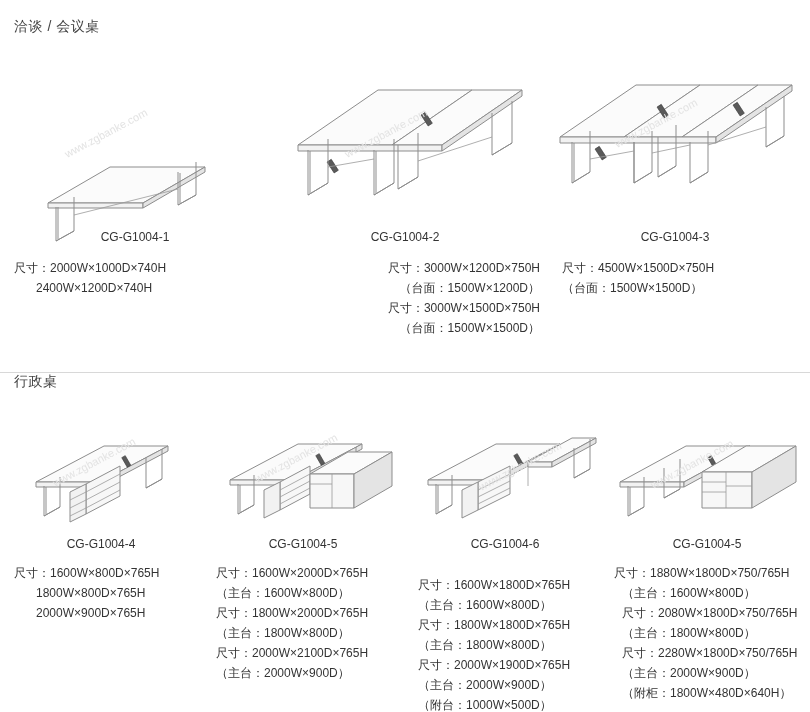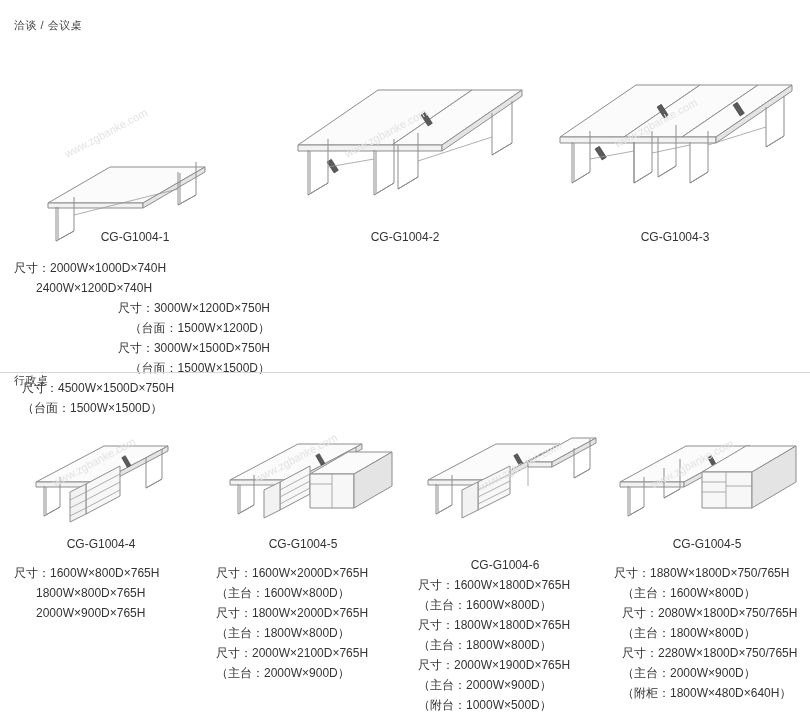--- a/index.html
+++ b/index.html
@@ -7,21 +7,21 @@
     margin: 0; padding: 0;
     width: 810px; height: 712px;
     background: #ffffff;
     font-family: "Liberation Sans", sans-serif;
     color: #333;
     overflow: hidden;
   }
   .page { position: relative; width: 810px; height: 712px; }
 
   .section-title {
-    font-size: 11px;
+    font-size: 14px;
     color: #444;
     padding-left: 14px;
     letter-spacing: 0.5px;
   }
 
   .divider {
     height: 1px;
     background: #d8d8d8;
     margin: 0 0 0 0;
   }
@@ -65,21 +65,21 @@
   .top { fill: #fbfbfb; stroke: #8d8d8d; stroke-width: 1; }
   .side { fill: #f2f2f2; stroke: #8d8d8d; stroke-width: 1; }
   .dark { fill: #e4e4e4; stroke: #8d8d8d; stroke-width: 1; }
   .box { fill: #f7f7f7; stroke: #8d8d8d; stroke-width: 1; }
   .port { fill: #5a5a5a; stroke: #3a3a3a; stroke-width: 0.6; }
 
   
   #sec1-title { position: absolute; left: 0; top: 18px; }
   #sec1-figs { position: absolute; left: 0; top: 55px; width: 810px; height: 170px; }
   #sec1-caps { position: absolute; left: 0; top: 230px; width: 810px; }
-  #sec1-specs { position: absolute; left: 0; top: 258px; width: 810px; flex-direction: column; }
+  #sec1-specs { position: absolute; left: 0; top: 258px; width: 810px; }
   #hr1 { position: absolute; left: 0; top: 372px; width: 810px; }
 
   #sec2-title { position: absolute; left: 0; top: 373px; text-align: right; }
   #sec2-figs { position: absolute; left: 0; top: 424px; width: 810px; height: 110px; }
   #sec2-caps { position: absolute; left: 0; top: 537px; width: 810px; }
   #sec2-specs { position: absolute; left: 0; top: 563px; width: 810px; }
 
   .c3 { width: 270px; }
   .c4 { width: 202px; }
 </style>
@@ -290,21 +290,21 @@
         <path class="ln2" d="M120,48 L120,84"></path>
         <path class="ln2" d="M96,58 L120,58 M96,68 L120,68"></path>
         <path class="ln2" d="M120,62 L146,62"></path>
       </svg>
     </div>
   </div>
 
   <div id="sec2-caps" class="row">
     <div class="cell c4 caption" style="width:202px;">CG-G1004-4</div>
     <div class="cell c4 caption" style="width:202px;">CG-G1004-5</div>
-    <div class="cell c4 caption" style="width:202px;margin-top:21px;">CG-G1004-6</div>
+    <div class="cell c4 caption" style="width:202px;">CG-G1004-6</div>
     <div class="cell c4 caption" style="width:202px;">CG-G1004-5</div>
   </div>
 
   <div id="sec2-specs" class="row">
     <div class="cell c4 specs" style="width:202px; padding-left:14px;">
       <div>尺寸：1600W×800D×765H</div>
       <div style="padding-left:22px;">1800W×800D×765H</div>
       <div style="padding-left:22px;">2000W×900D×765H</div>
     </div>
     <div class="cell c4 specs" style="width:202px; padding-left:14px;">

